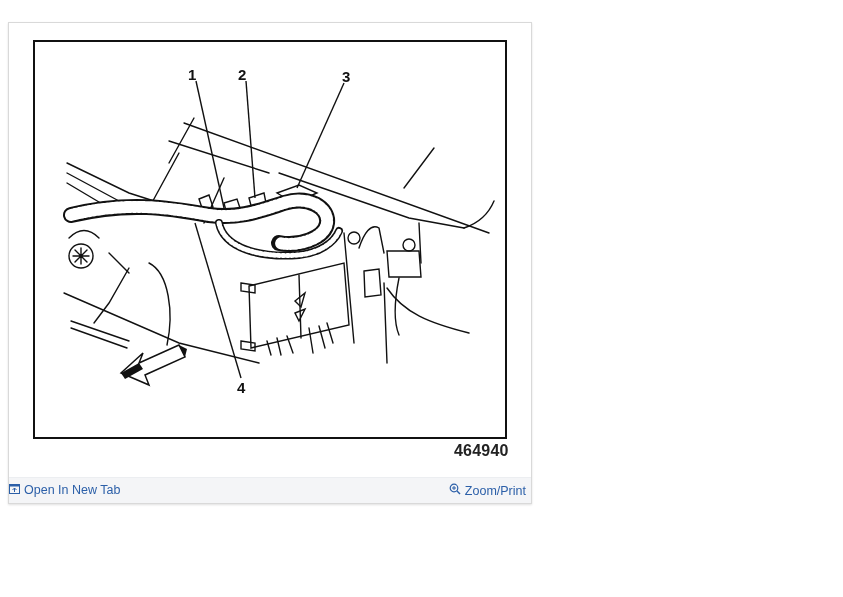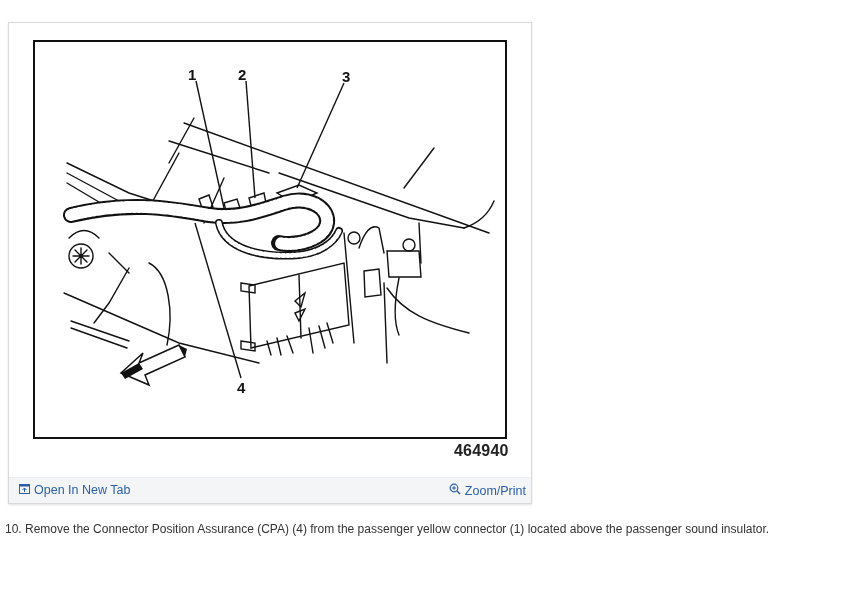--- a/index.html
+++ b/index.html
@@ -9,21 +9,21 @@
           border: 1px solid #d9d9d9; box-shadow: 0 1px 2px rgba(0,0,0,0.12);
           background: #fff; box-sizing: border-box; }
   .figure { position: absolute; left: 0; top: 0; width: 522px; height: 456px; background: #fff; }
   .figure svg { position: absolute; left: 0; top: 0; }
   .fig-id { position: absolute; left: 445px; top: 419px; font-size: 16px; font-weight: bold;
             color: #222; letter-spacing: 0.2px; }
   .footer { position: absolute; left: 0; bottom: 0; width: 100%; height: 26px;
             background: #f4f5f7; border-top: 1px solid #eceef1; box-sizing: border-box; }
   .footer a { position: absolute; top: 5px; font-size: 12.5px; color: #2b5fa8;
               text-decoration: none; cursor: pointer; display: flex; align-items: center; }
-  .open-tab { left: 10px; }
+  .open-tab { left: 0; }
   .zoom-print { right: 5px; }
   .icon { display: inline-block; margin-right: 4px; }
   .steps { position: absolute; left: 10px; top: 521px; font-size: 12px; color: #333; line-height: 17.5px; }
   .step { white-space: nowrap; }
   .step .num { display: inline-block; }
 </style>
 </head>
 <body>
 
 <div class="card">
@@ -132,17 +132,13 @@
           <path d="M7.8 7.8 L11 11" stroke="#2b5fa8" stroke-width="1.4"></path>
           <path d="M3 5 L7 5 M5 3 L5 7" stroke="#2b5fa8" stroke-width="1"></path>
         </svg>
       </span>
       <span>Zoom/Print</span>
     </a>
   </div>
 </div>
 
 <div class="steps">
-  <div class="step" style="margin-left:-5px">
-    <span class="num">10.</span>
-    <span>Remove the Connector Position Assurance (CPA) (4) from the passenger yellow connector (1) located above the passenger sound insulator.</span>
-  </div>
 </div>
 
 </body></html>

